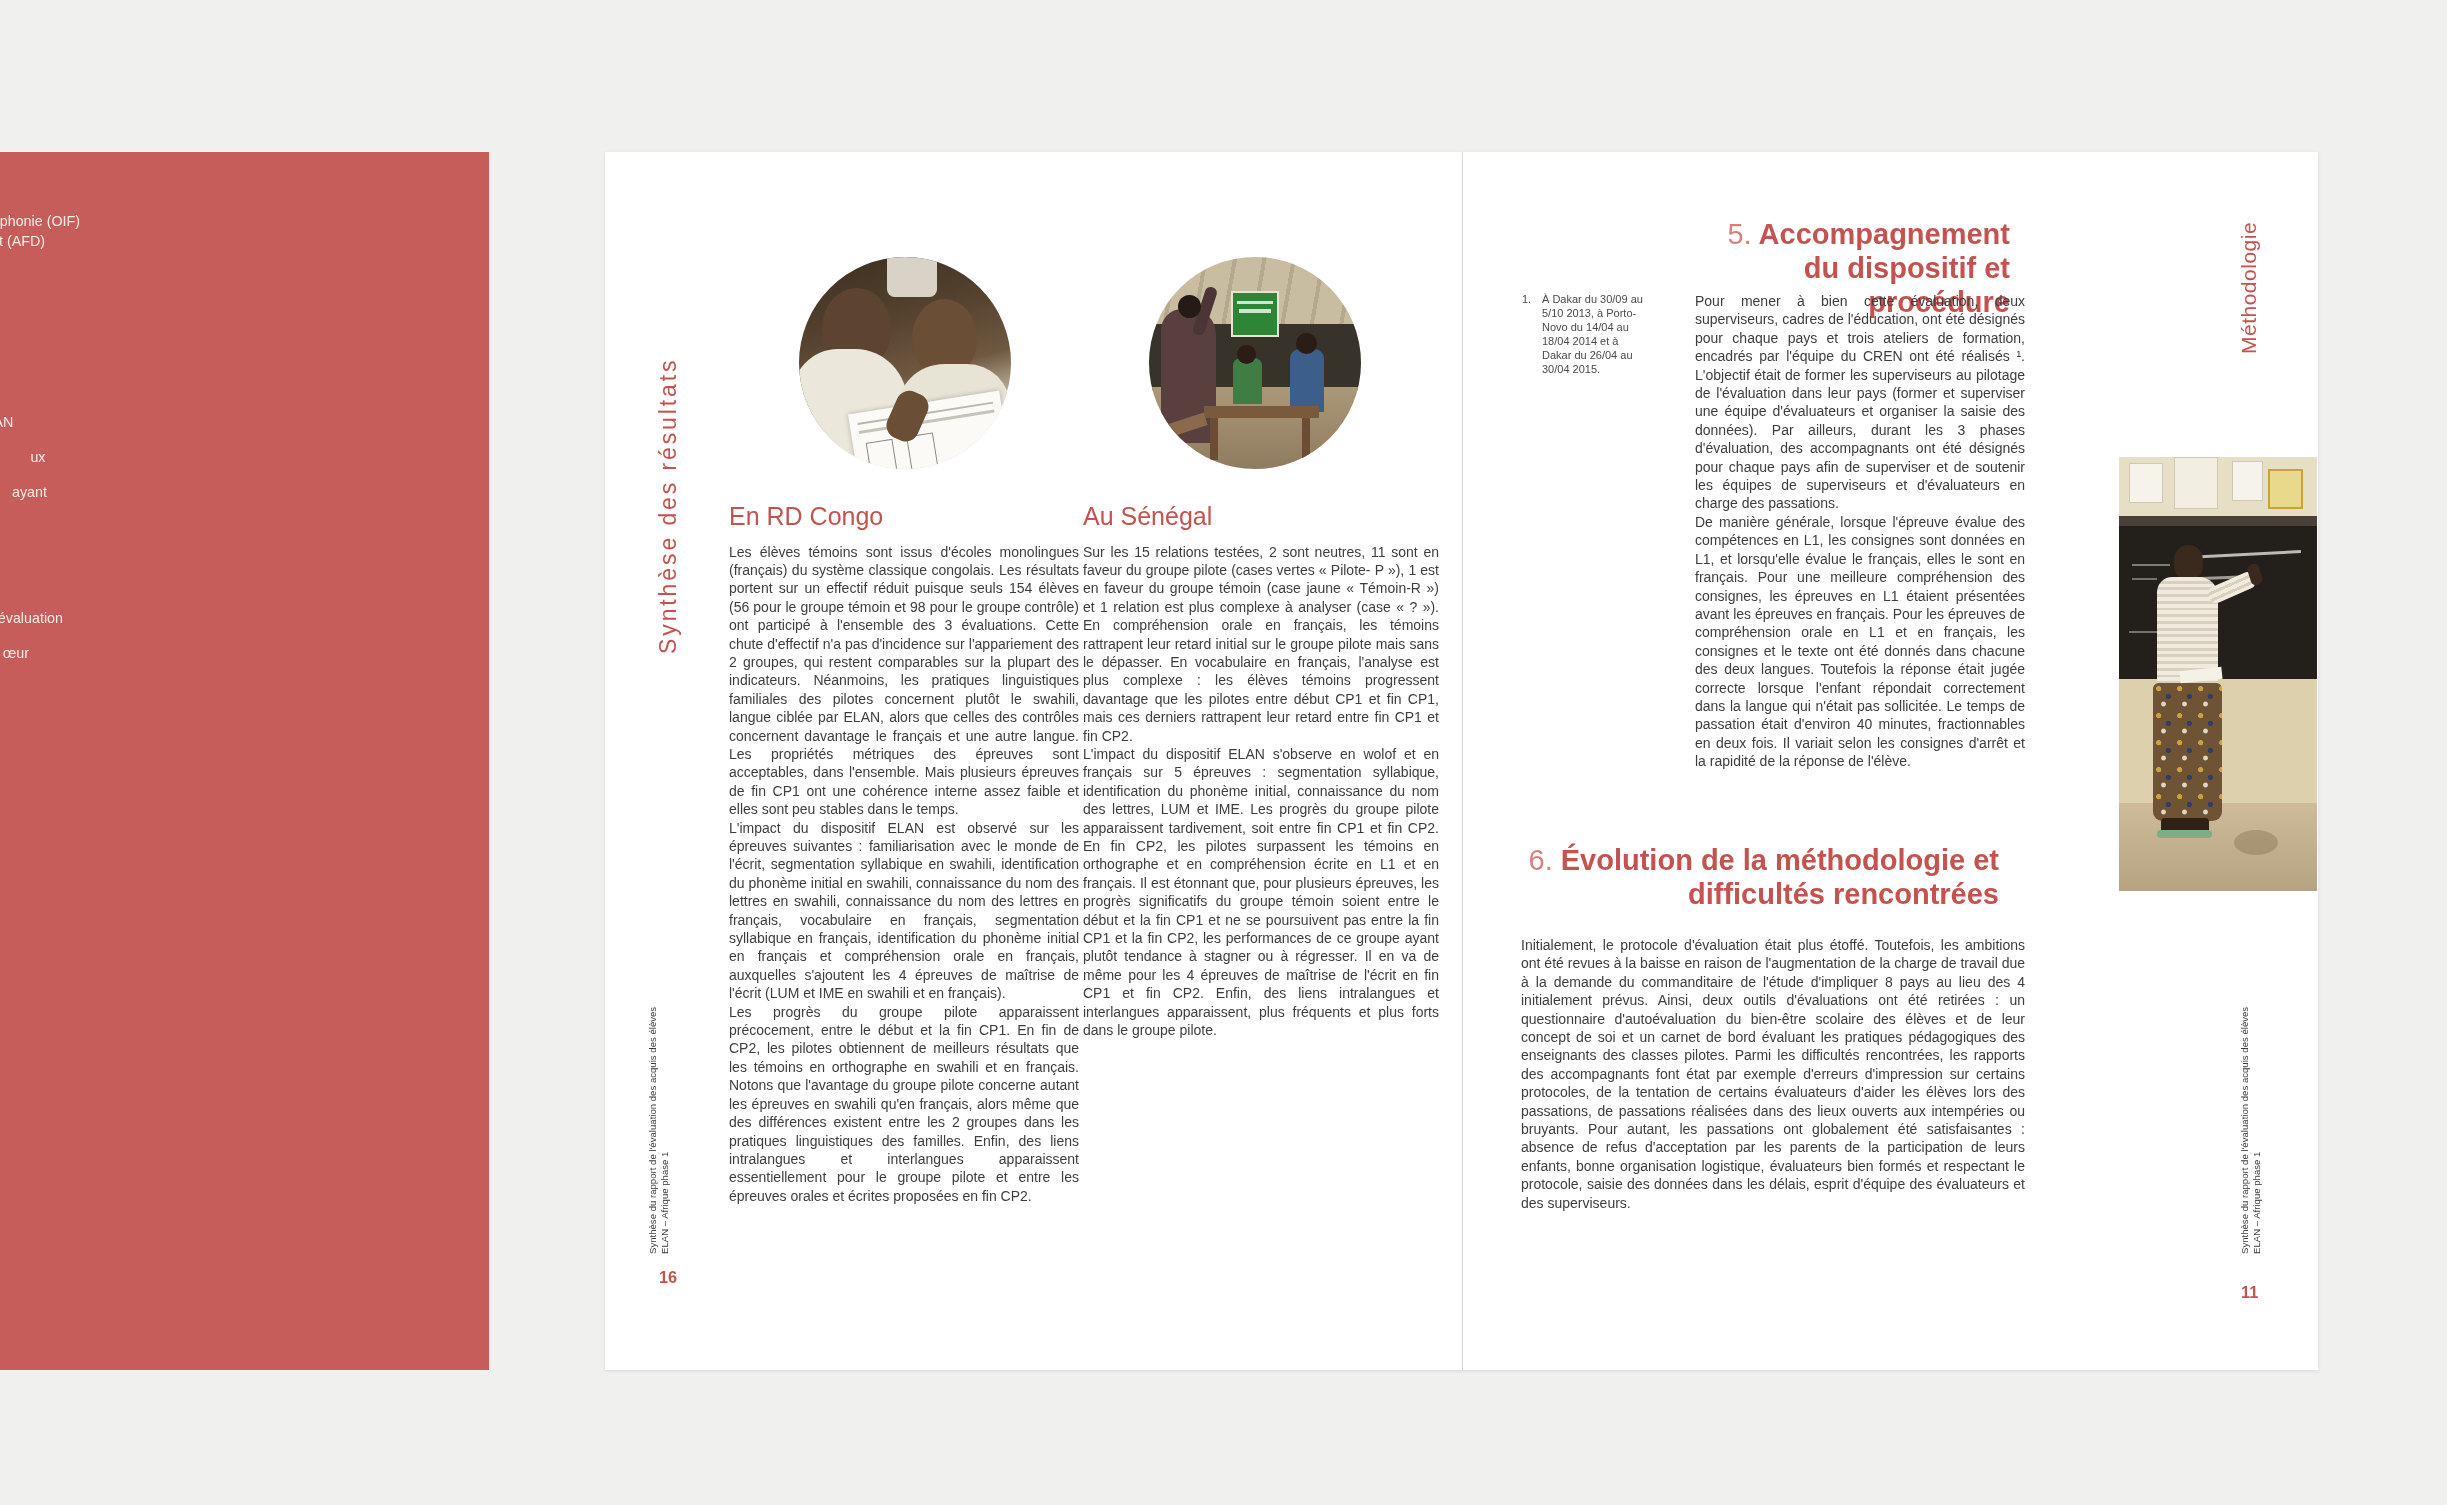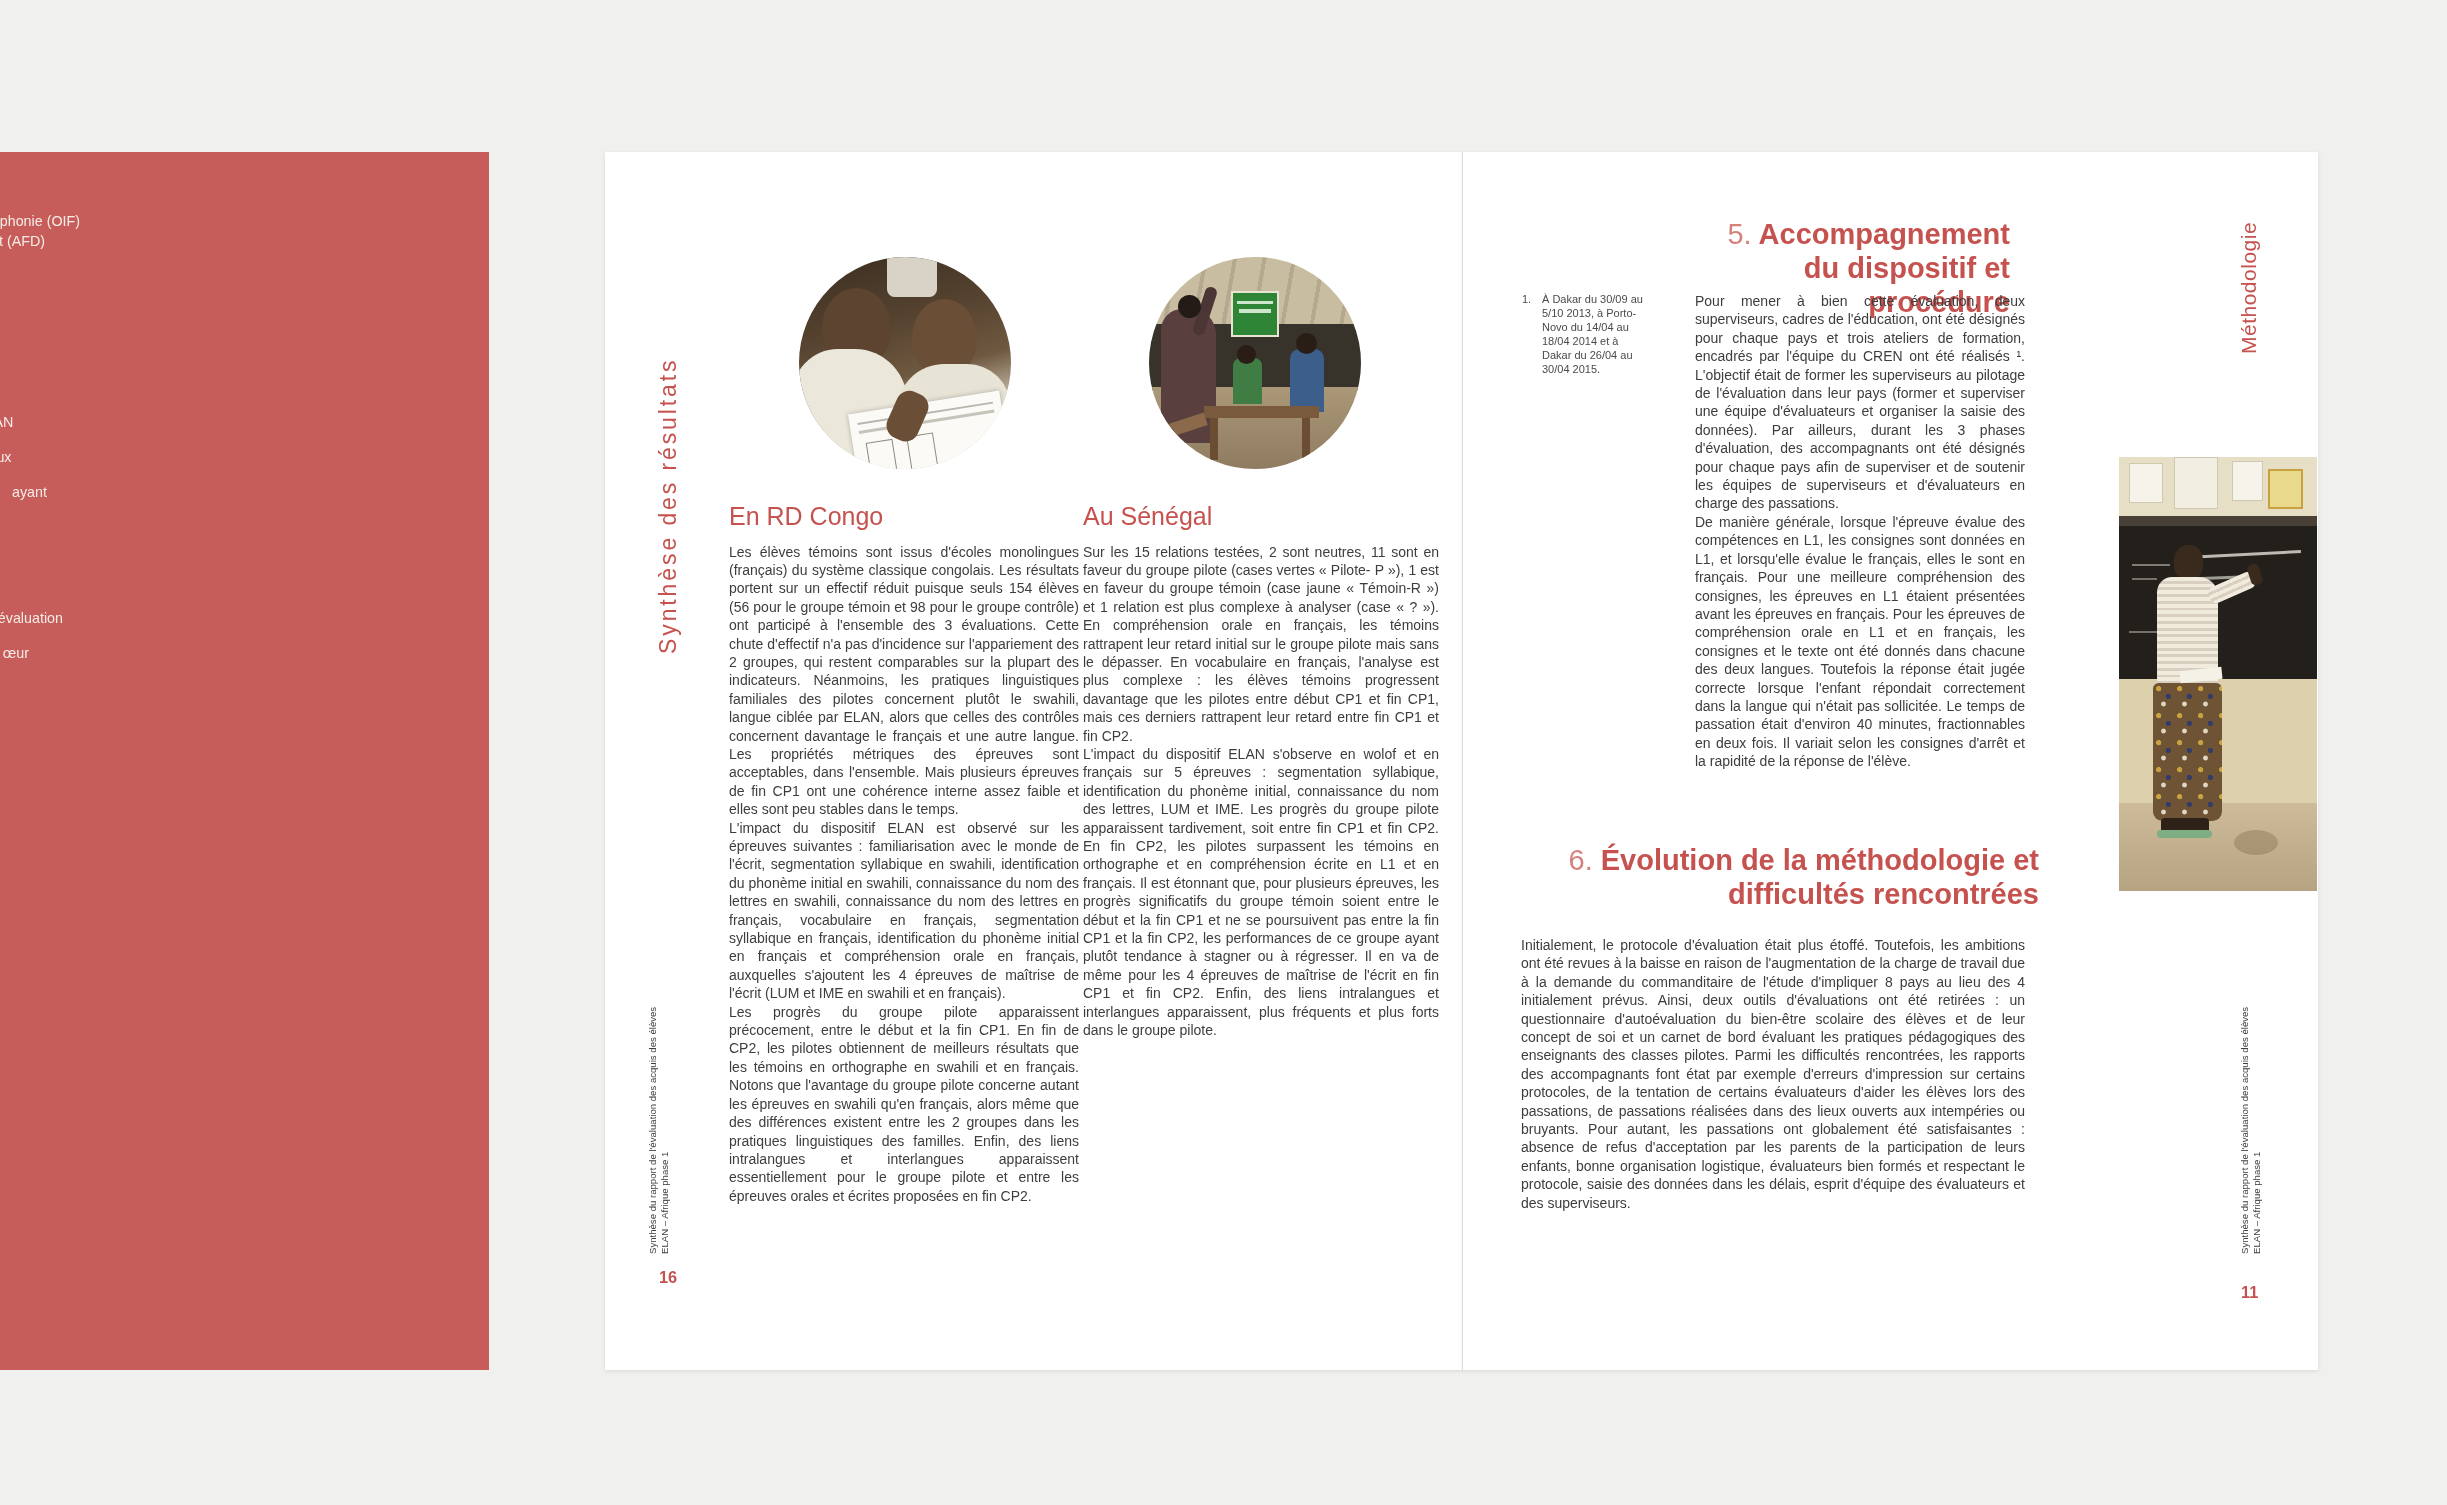--- a/index.html
+++ b/index.html
@@ -48,21 +48,21 @@
   .col2{left:478px;width:356px;}
   .body-text p{margin:0;font-size:14px;line-height:18.4px;text-align:justify;hyphens:auto;}
   
   .footnote{position:absolute;left:59px;top:140px;width:124px;display:flex;
     font-size:11px;line-height:14px;color:#4a4a4a;}
   .footnote .fn-num{width:20px;flex:none;}
   .s-head{position:absolute;margin:0;font-size:29px;line-height:34px;font-weight:bold;color:#c5524e;text-align:right;}
   .s-head .num{color:#d5817d;font-weight:400;}
   .s5-head{left:232px;top:65px;width:315px;}
   .s5-body{position:absolute;left:232px;top:140px;width:330px;}
-  .s6-head{left:58px;top:691px;width:478px;margin-left:40px;}
+  .s6-head{left:58px;top:691px;width:478px;}
   .s6-body{position:absolute;left:58px;top:784px;width:504px;}
   
   .photo{position:absolute;left:656px;top:305px;width:198px;height:434px;overflow:hidden;background:#e6dfc6;}
   .stripes{background:repeating-linear-gradient(180deg,#f0ebdd 0 3.8px,#d9cfc0 3.8px 6.7px);}
   .skirt-pattern{
     background-color:#6e5434;
     background-image:radial-gradient(circle 2.9px at 5.7px 5.7px,#c9a23f 0 2.4px,transparent 2.9px),
                      radial-gradient(circle 2.9px at 15.3px 13.4px,#323c66 0 2.4px,transparent 2.9px),
                      radial-gradient(circle 2.9px at 10.5px 21px,#e0d6c2 0 1.9px,transparent 2.9px);
     background-size:21px 27px;
@@ -74,21 +74,21 @@
 <div class="red-panel">
   <div class="toc-frag" style="top:61px;width:80px;">
       <span>ophonie (OIF)</span>
     </div>
   <div class="toc-frag" style="top:81px;width:45px;">
       <span>t (AFD)</span>
     </div>
   <div class="toc-frag" style="top:262px;width:13.4px;">
       <span>AN</span>
     </div>
-  <div class="toc-frag" style="top:297px;width:11.5px;">
+  <div class="toc-frag" style="top:297px;width:11.5px;padding-left:34px;">
       <span>ux</span>
     </div>
   <div class="toc-frag" style="top:332px;width:47px;">
       <span>ayant</span>
     </div>
   <div class="toc-frag" style="top:458px;width:63px;">
       <span>évaluation</span>
     </div>
   <div class="toc-frag" style="top:493px;width:29px;">
       <span>œur</span>

